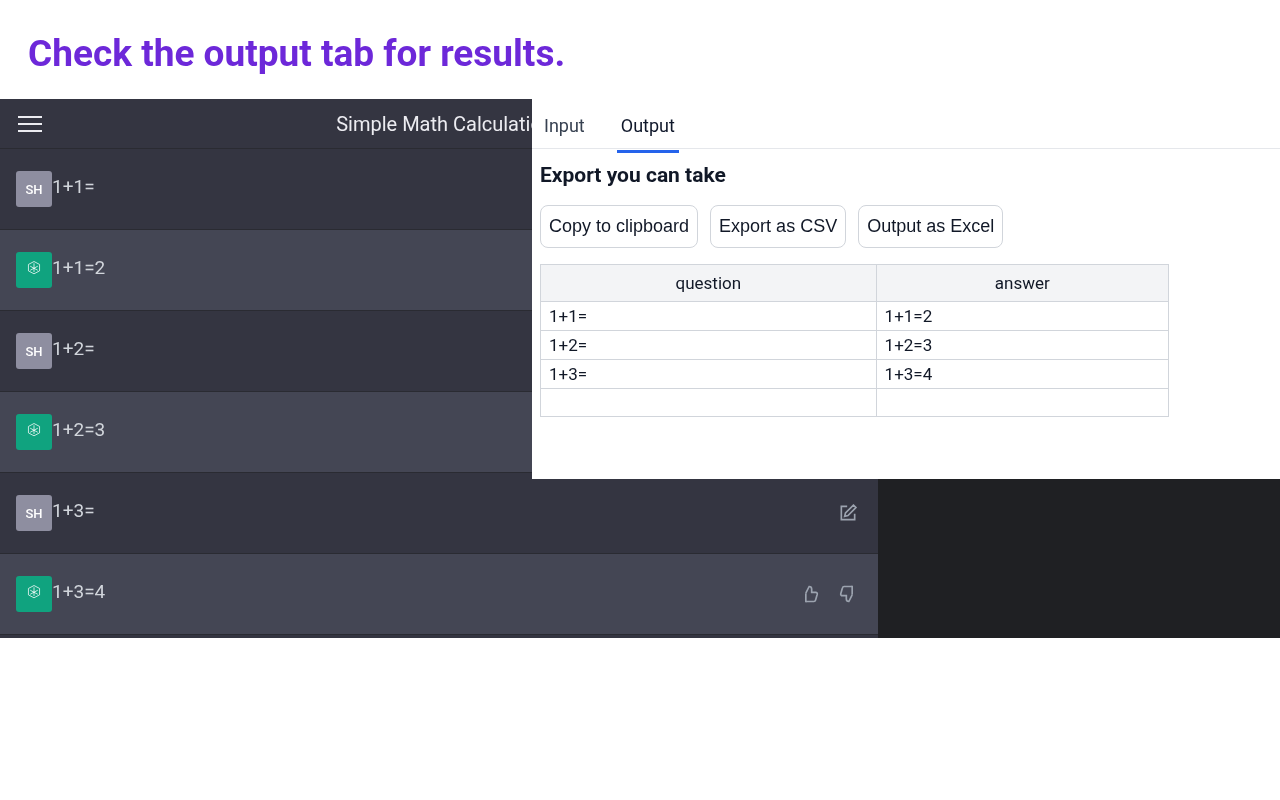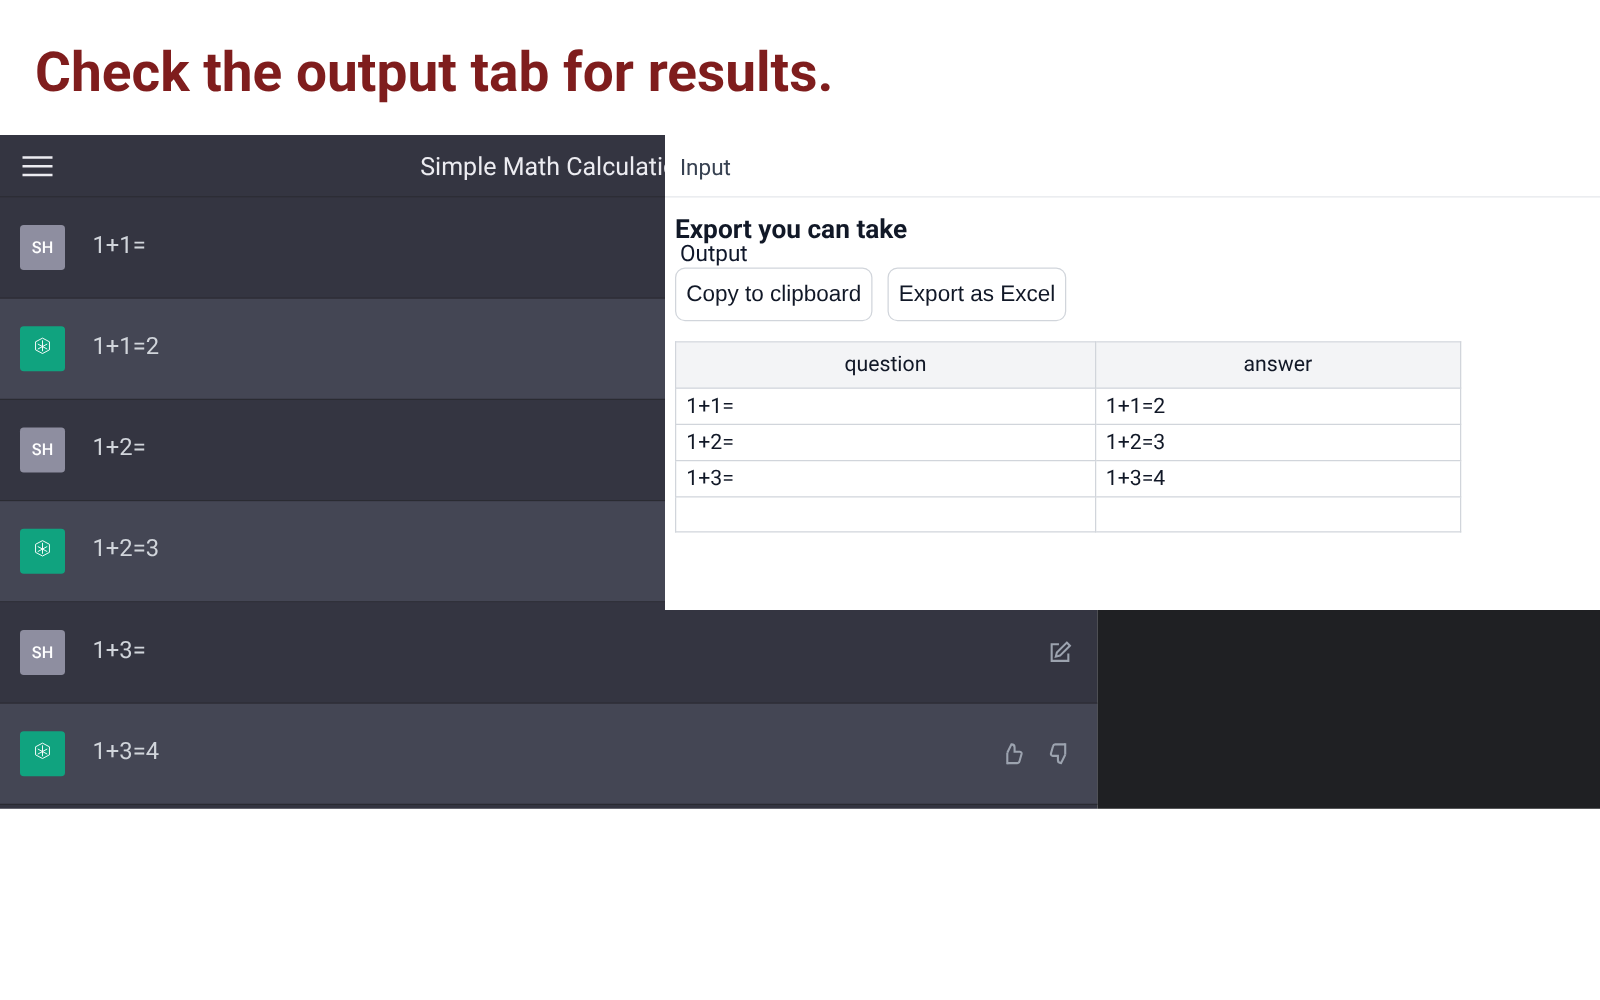--- a/index.html
+++ b/index.html
@@ -4,23 +4,23 @@
 <style>
   * { box-sizing: border-box; margin: 0; padding: 0; }
   body {
     font-family: -apple-system, BlinkMacSystemFont, "Segoe UI", Roboto, Helvetica, Arial, sans-serif;
     background: #fff;
     width: 1280px;
     height: 800px;
     overflow: hidden;
   }
   .page-title {
-    font-size: 44px;
+    font-size: 37px;
     font-weight: 700;
-    color: #7f1d1d;
+    color: #6d28d9;
     padding: 32px 28px 24px 28px;
   }
   .stage {
     position: relative;
     width: 1280px;
     height: 540px;
   }
   
   .chat-panel {
     position: absolute;
@@ -65,21 +65,20 @@
     font-size: 20px;
     color: #ececf1;
     white-space: nowrap;
     overflow: hidden;
   }
   .chat-rows { }
   .chat-row {
     display: flex;
     align-items: flex-start;
     padding: 22px 16px;
-    gap: 22px;
     position: relative;
     border-bottom: 1px solid #2a2b32;
   }
   .chat-row.user { background: #343541; }
   .chat-row.assistant { background: #444654; }
   .avatar {
     width: 36px;
     height: 36px;
     border-radius: 3px;
     display: flex;
@@ -124,21 +123,20 @@
     color: #111;
     border-left: 0;
   }
   .tabs {
     display: flex;
     gap: 28px;
     padding: 10px 8px 0 8px;
     border-bottom: 1px solid #e5e7eb;
     height: 50px;
     align-items: flex-start;
-    flex-direction: column;
   }
   .tab {
     font-size: 18px;
     color: #374151;
     padding: 6px 4px 14px 4px;
     cursor: pointer;
   }
   .tab.active {
     color: #0f172a;
     border-bottom: 3px solid #2563eb;
@@ -281,21 +279,22 @@
   </div>
 
   <div class="output-panel">
     <div class="tabs">
       <div class="tab">Input</div>
       <div class="tab active">Output</div>
     </div>
     <div class="section-heading">Export you can take</div>
     <div class="actions-row">
       <button class="btn">Copy to clipboard</button>
-      <button class="btn">Export as Excel</button>
+      <button class="btn">Export as CSV</button>
+      <button class="btn">Output as Excel</button>
     </div>
     <div class="result-table-wrap">
       <table class="result">
         <thead>
           <tr>
             <th>question</th>
             <th>answer</th>
           </tr>
         </thead>
         <tbody>

